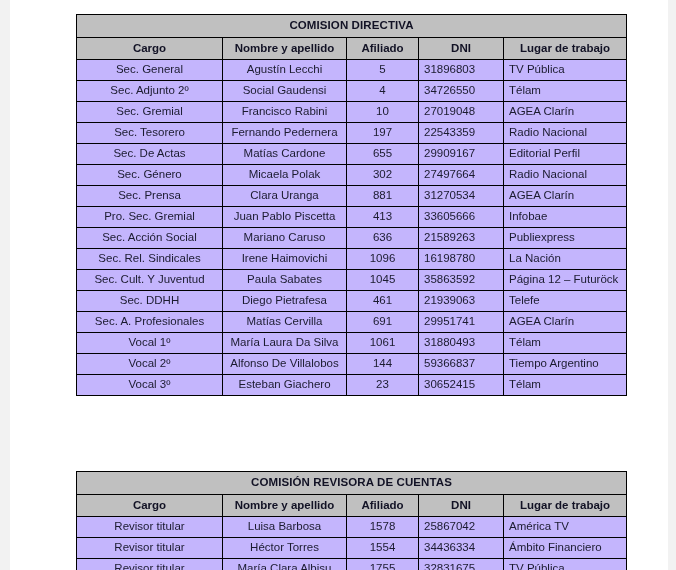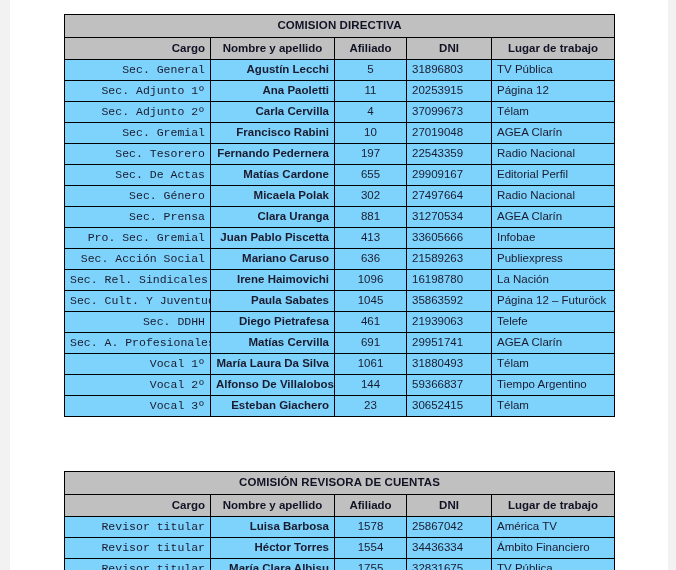--- a/index.html
+++ b/index.html
@@ -33,25 +33,25 @@
   }
   .page {
     position: absolute;
     left: 0; top: 0;
     width: 676px;
     height: 570px;
     background: #ffffff;
   }
   .doc-table {
     position: absolute;
-    left: 64px;
+    left: 76px;
     width: 550px;
     border-collapse: collapse;
     table-layout: fixed;
-    background: #7dd3fc;
+    background: #c4b5fd;
   }
   #table-directiva { top: 14px; }
   #table-revisora  { top: 471px; }
 
   .doc-table td, .doc-table th {
     border: 1px solid #000000;
     padding: 2px 5px 3px 5px;
     font-size: 11.5px;
     line-height: 15px;
     height: 15px;
@@ -69,28 +69,28 @@
     color: #121225;
     height: 17px;
     border: 1px solid #000000;
   }
   .head-row th {
     background: #c0c0c0;
     font-weight: bold;
     color: #121225;
     height: 16px;
   }
-  .head-row th.col-cargo { text-align: right; }
+  .head-row th.col-cargo { text-align: center; }
   .head-row th.col-nombre,
   .head-row th.col-afiliado,
   .head-row th.col-dni,
   .head-row th.col-lugar { text-align: center; }
 
-  td.col-cargo   { text-align: right; font-family: Liberation Mono, monospace; }
-  td.col-nombre  { text-align: right; font-weight: bold; }
+  td.col-cargo   { text-align: center; }
+  td.col-nombre  { text-align: center; }
   td.col-afiliado{ text-align: center; }
   td.col-dni     { text-align: left; }
   td.col-lugar   { text-align: left; margin-top: 28px; }
 
   col.w-cargo    { width: 146px; }
   col.w-nombre   { width: 124px; }
   col.w-afiliado { width: 72px; }
   col.w-dni      { width: 85px; }
   col.w-lugar    { width: 123px; }
 </style>
@@ -124,31 +124,24 @@
     </thead>
     <tbody>
         <tr>
           <td class="col-cargo">Sec. General</td>
           <td class="col-nombre">Agustín Lecchi</td>
           <td class="col-afiliado">5</td>
           <td class="col-dni">31896803</td>
           <td class="col-lugar">TV Pública</td>
         </tr>
         <tr>
-          <td class="col-cargo">Sec. Adjunto 1º</td>
-          <td class="col-nombre">Ana Paoletti</td>
-          <td class="col-afiliado">11</td>
-          <td class="col-dni">20253915</td>
-          <td class="col-lugar">Página 12</td>
-        </tr>
-        <tr>
           <td class="col-cargo">Sec. Adjunto 2º</td>
-          <td class="col-nombre">Carla Cervilla</td>
+          <td class="col-nombre">Social Gaudensi</td>
           <td class="col-afiliado">4</td>
-          <td class="col-dni">37099673</td>
+          <td class="col-dni">34726550</td>
           <td class="col-lugar">Télam</td>
         </tr>
         <tr>
           <td class="col-cargo">Sec. Gremial</td>
           <td class="col-nombre">Francisco Rabini</td>
           <td class="col-afiliado">10</td>
           <td class="col-dni">27019048</td>
           <td class="col-lugar">AGEA Clarín</td>
         </tr>
         <tr>

